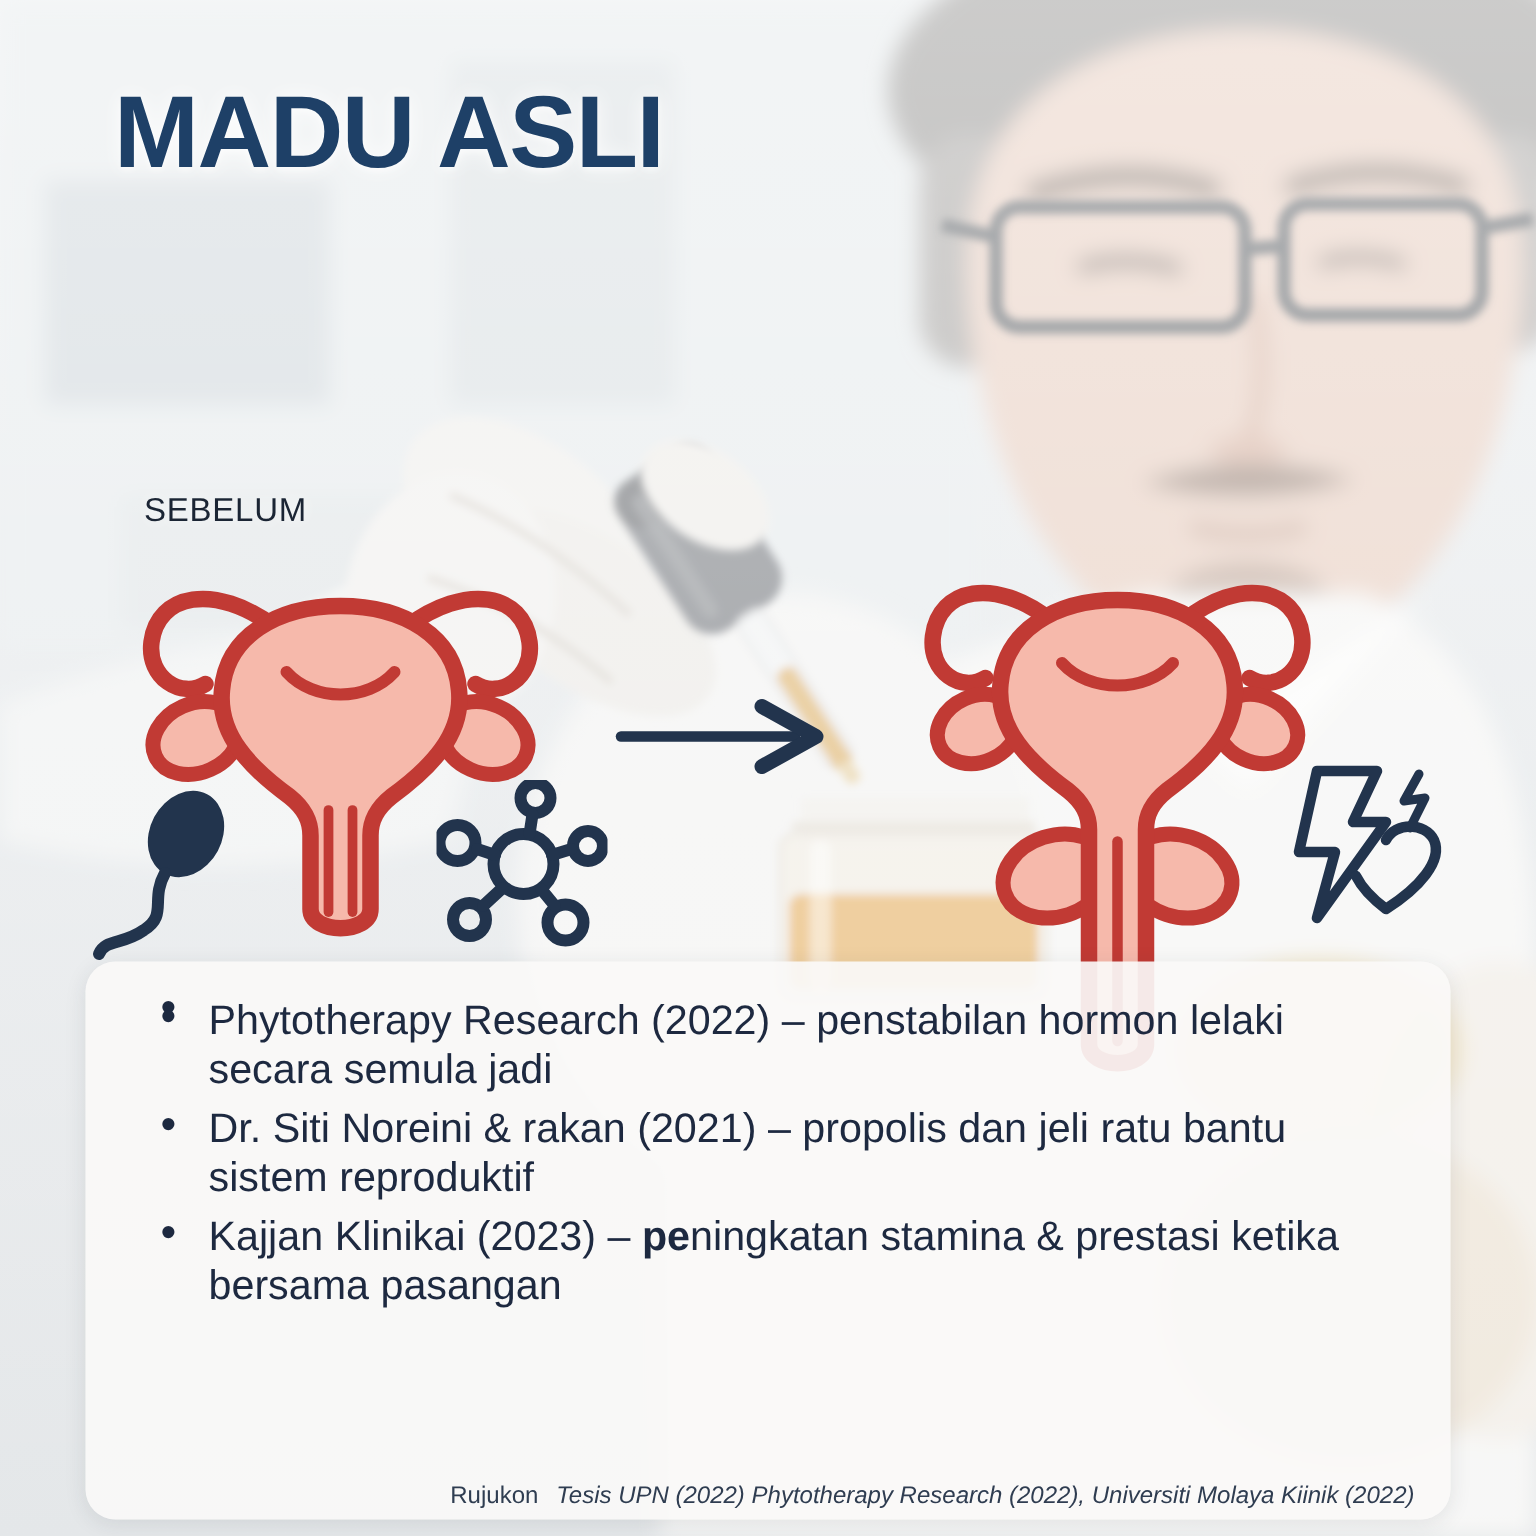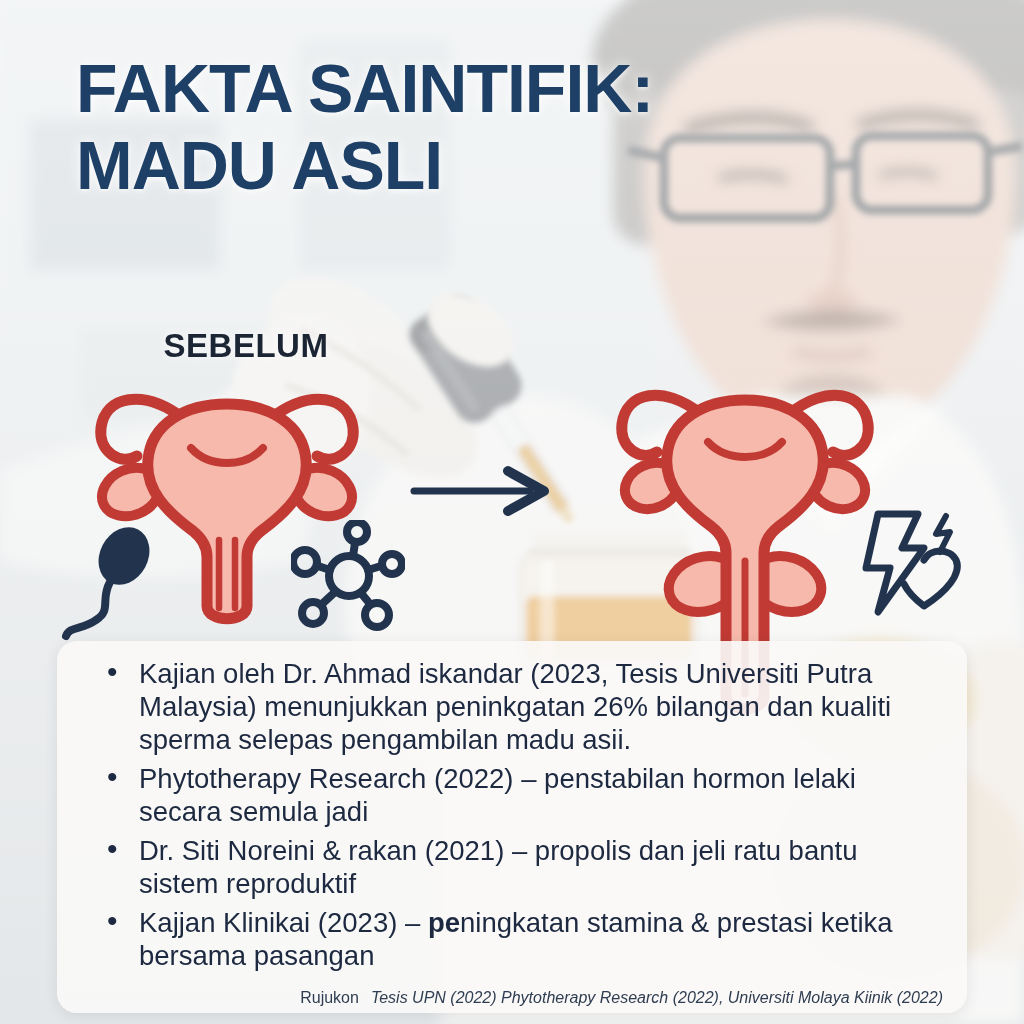--- a/index.html
+++ b/index.html
@@ -4,22 +4,22 @@
 <style>
   html,body{margin:0;padding:0;background:#cfd4d8;}
   .poster{position:relative;width:1024px;height:1024px;overflow:hidden;
           font-family:"Liberation Sans",sans-serif;background:#e7eaec;}
   .bg{position:absolute;left:0;top:0;width:1024px;height:1024px;}
 
   .title{position:absolute;left:76px;top:50px;margin:0;
          color:var(--title-navy,#1e4067);font-weight:bold;font-size:68px;line-height:77px;
          letter-spacing:-1px;white-space:nowrap;
          text-shadow:0 0 14px rgba(255,255,255,.9),0 2px 4px rgba(255,255,255,.55);}
-  .cmp-label{position:absolute;top:327px;width:300px;text-align:center;
-             font-size:33px;font-weight:bold;letter-spacing:.5px;
+  .cmp-label{position:absolute;top:327px;width:300px;text-align:left;
+             font-size:22px;font-weight:normal;letter-spacing:.5px;
              color:var(--label-navy,#1b2534);
              text-shadow:0 0 10px rgba(255,255,255,.85);}
   .cmp-label.before{left:96px;}
   .cmp-label.after{left:612px;}
 
   .ill{position:absolute;}
   .ill-uterus-before{left:85px;top:368px;width:285px;height:272px;}
   .ill-uterus-after{left:608px;top:366px;width:275px;height:370px;}
   .ill-sperm{left:56px;top:526px;width:106px;height:120px;}
   .ill-molecule{left:291px;top:520px;width:114px;height:114px;}
@@ -134,21 +134,20 @@
       <rect x="528" y="548" width="162" height="6" fill="#e2ddd3"></rect>
       <rect x="520" y="556" width="178" height="110" rx="10" fill="#f0ebe2" opacity="0.9" stroke="#ddd6ca" stroke-width="2"></rect>
       <rect x="526" y="596" width="166" height="64" rx="8" fill="#e6b367"></rect>
       <rect x="540" y="560" width="14" height="100" rx="7" fill="#ffffff" opacity="0.5"></rect>
     </g>
 
     <rect width="1024" height="1024" fill="url(#ovl)"></rect>
   </svg>
 
   <h1 class="title">
-    <div>FAKTA SAINTIFIK:</div>
     <div>MADU ASLI</div>
   </h1>
 
   <div class="cmp-label before">SEBELUM</div>
 
   <svg class="ill ill-uterus-before" viewBox="0 0 285 272" aria-hidden="true">
     <path class="stk-red" stroke-width="11" d="M98 50 C58 20 20 28 16 60 C13 84 36 98 52 88"></path>
     <path class="stk-red" stroke-width="11" d="M186 50 C226 20 264 28 268 60 C271 84 248 98 232 88"></path>
     <ellipse class="fil-pink" stroke-width="10" cx="46" cy="124" rx="30" ry="23" transform="rotate(-24 46 124)"></ellipse>
     <ellipse class="fil-pink" stroke-width="10" cx="238" cy="124" rx="30" ry="23" transform="rotate(24 238 124)"></ellipse>
@@ -197,21 +196,20 @@
   <svg class="ill ill-energy" viewBox="0 0 130 124" aria-hidden="true">
     <path class="stk-navy" stroke-width="7" d="M36 8 L76 8 L60 42 L82 42 L36 106 L48 62 L24 62 Z"></path>
     <path class="stk-navy" stroke-width="7" d="M82 54 C88 42 108 42 114 54 C120 68 104 86 82 100 C74 94 66 86 62 78"></path>
     <path class="stk-navy" stroke-width="6" d="M104 10 L94 28 L108 26 L98 46"></path>
   </svg>
 
   <div class="panel">
     <ul class="facts">
       <li>
         <span class="bullet">•</span>
-        <span>Kajian oleh Dr. Ahmad iskandar (2023, Tesis Universiti Putra Malaysia) menunjukkan peninkgatan 26% bilangan dan kualiti sperma selepas pengambilan madu asii.</span>
       </li>
       <li>
         <span class="bullet">•</span>
         <span>Phytotherapy Research (2022) – penstabilan hormon lelaki secara semula jadi</span>
       </li>
       <li>
         <span class="bullet">•</span>
         <span>Dr. Siti Noreini &amp; rakan (2021) – propolis dan jeli ratu bantu sistem reproduktif</span>
       </li>
       <li>

